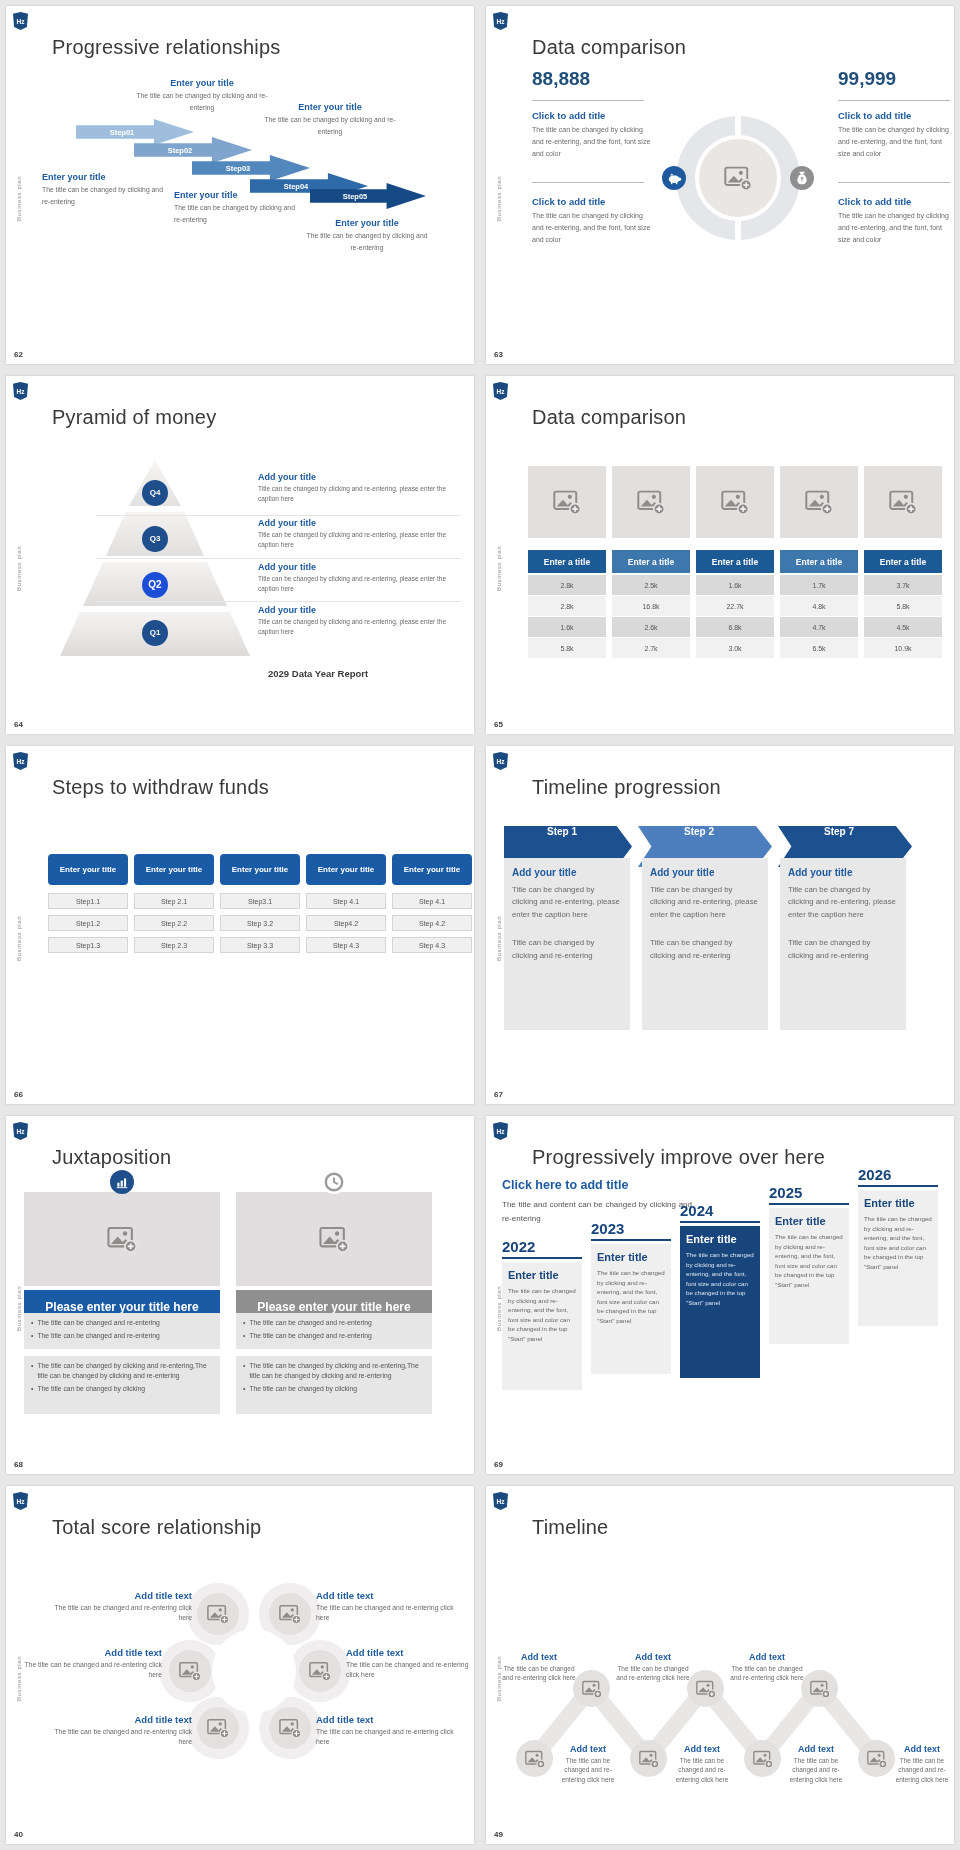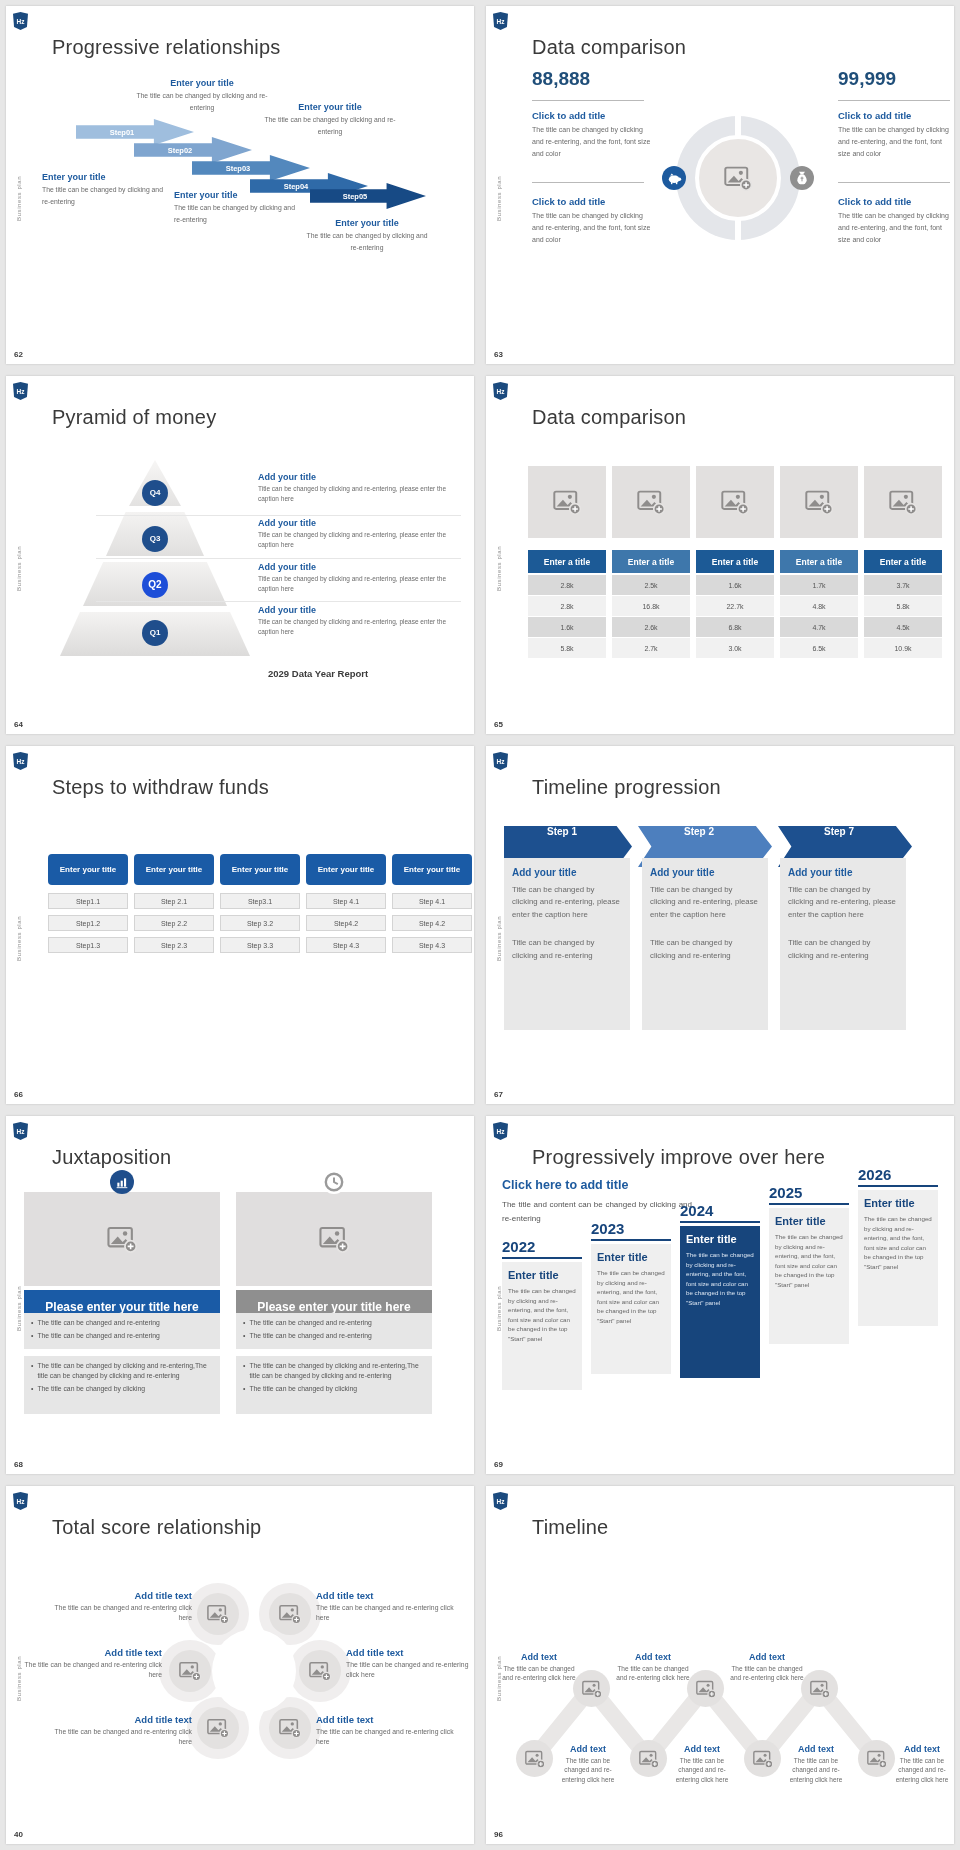--- a/index.html
+++ b/index.html
@@ -552,21 +552,21 @@
       <div class="t">Add title text</div>
           <div class="b">The title can be changed and re-entering click here</div>
     </div>
   </div>
 
   <div class="card">
     <div class="logo">
           <span>Hz</span>
         </div>
     <div class="vtext">Business plan</div>
-    <div class="pagenum">96</div>
+    <div class="pagenum">49</div>
     <div class="stitle">Timeline</div>
 
     <svg class="abs" style="left:0;top:0;" width="468" height="358">
       <polyline points="48,272 105,202 162,272 219,202 276,272 333,202 390,272" fill="none" stroke="#e9e7e6" stroke-width="16" stroke-linejoin="round" stroke-linecap="round"></polyline>
     </svg>
 
     <div class="phcirc" style="left:30px;top:254px;width:37px;height:37px;">
           <svg class="ph" width="22" height="20">
             <use href="#img-ph"></use>
           </svg>

